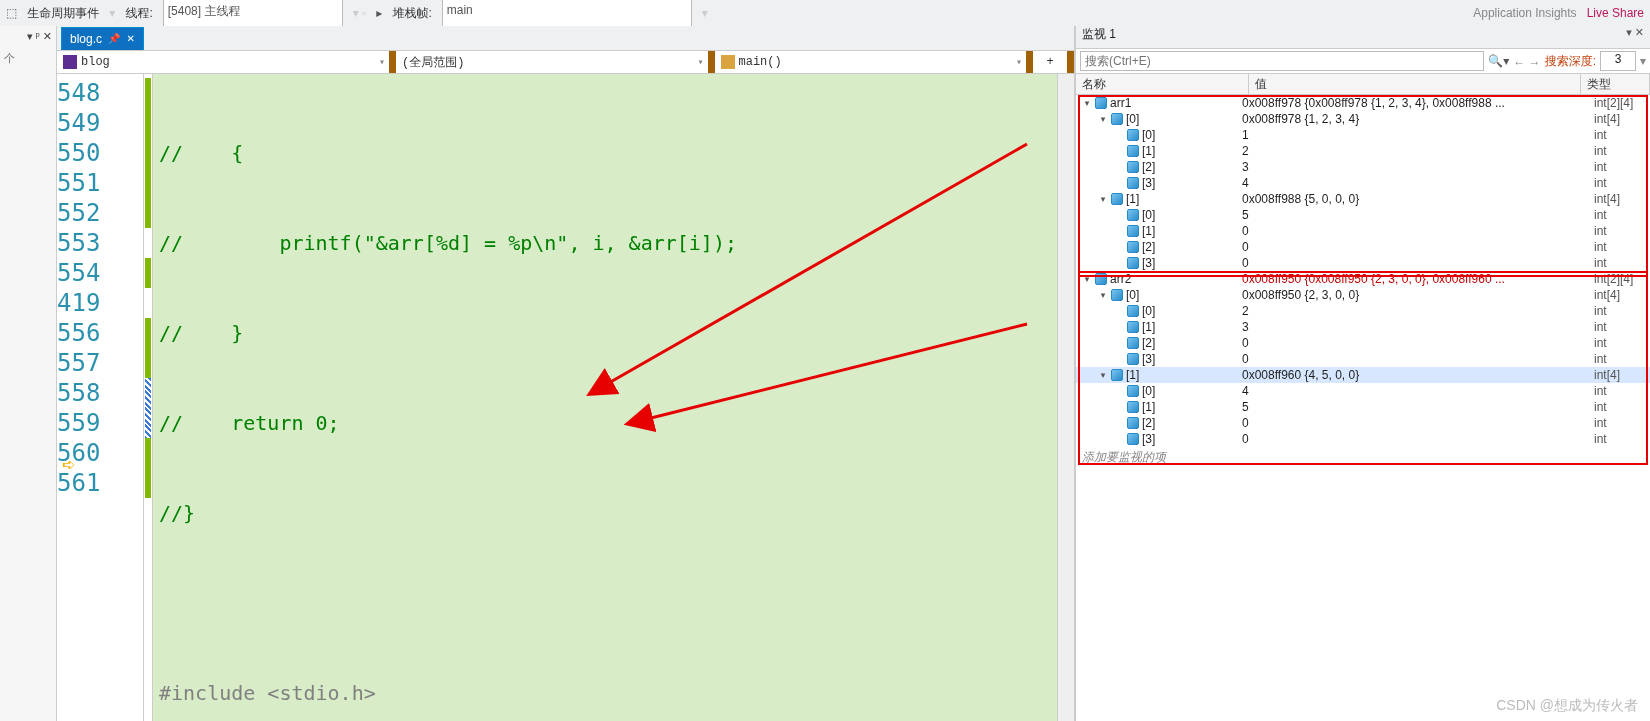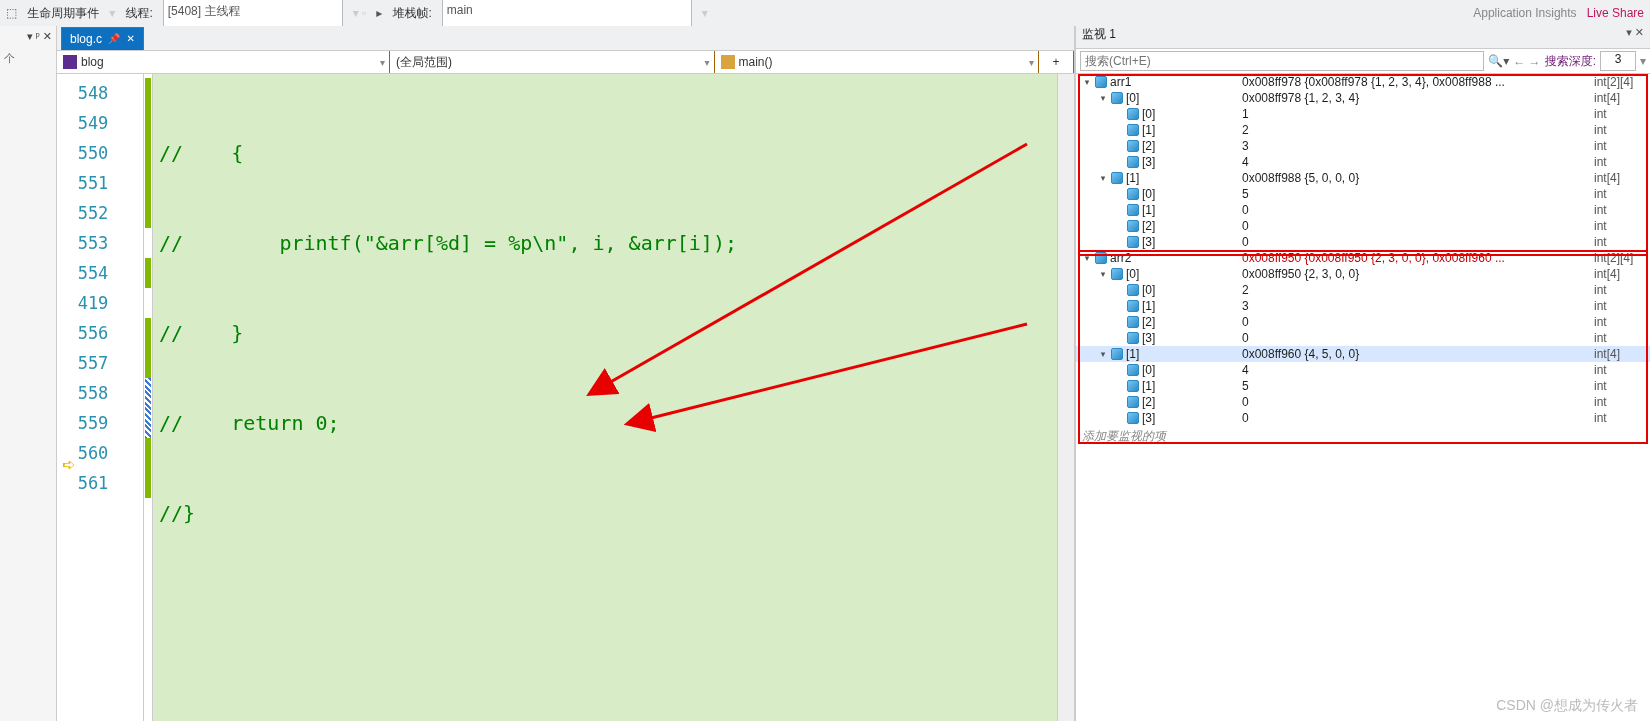--- a/index.html
+++ b/index.html
@@ -14,44 +14,44 @@
   .gutter-l{width:56px;border-right:1px solid #ccc;background:#f5f5f5;display:flex;flex-direction:column;}
   .gutter-l .pin{padding:4px;text-align:right;color:#444;font-size:11px;}
   .gutter-l .tag{padding:4px;color:#666;font-size:11px;}
   
   .editor-col{flex:1;display:flex;flex-direction:column;min-width:0;border-right:1px solid #ccc;}
   .tabs{height:24px;display:flex;align-items:center;background:#eef0f2;border-bottom:1px solid #ccc;padding-left:4px;}
   .tab{height:22px;padding:0 8px;display:flex;align-items:center;gap:6px;font-size:12px;border:1px solid #008dd2;border-bottom:none;background:#0e70c0;color:#fff;}
   .tab .pin{font-size:10px;}
   .tab .close{font-size:10px;cursor:pointer;}
   .crumbs{height:22px;display:flex;align-items:stretch;border-bottom:1px solid #ccc;background:#fff;}
-  .crumbs .facet{flex:1;border-right:1px solid #a16207;display:flex;align-items:center;padding:0 6px;color:#333;position:relative;}
+  .crumbs .facet{flex:1;border-right:7px solid #a16207;display:flex;align-items:center;padding:0 6px;color:#333;position:relative;font-family:Liberation Mono, monospace;}
   .crumbs .facet .icn{width:14px;height:14px;margin-right:4px;display:inline-block;}
   .crumbs .facet .chev{position:absolute;right:4px;color:#888;font-size:10px;}
   .crumbs .facet.small{flex:0 0 22px;justify-content:center;}
   .editor{flex:1;display:flex;background:#d8ecc7;position:relative;overflow:hidden;}
-  .lnums{width:86px;background:#fff;border-right:1px solid #ccc;text-align:center;padding-top:4px;color:#2b91af;font-family:Consolas,monospace;font-size:17px;line-height:30px;}
+  .lnums{width:86px;background:#fff;border-right:1px solid #ccc;text-align:left;padding-top:4px;color:#2b91af;font-family:Consolas,monospace;font-size:24px;line-height:30px;}
   .lnums div{padding-right:14px;}
   .chgbar{width:8px;background:#fff;border-right:1px solid #ccc;position:relative;}
   .chgbar .mark{position:absolute;left:1px;width:6px;background:#7fba00;}
   .chgbar .mark.hatch{background:repeating-linear-gradient(45deg,#3c78d8 0,#3c78d8 2px,#fff 2px,#fff 4px);}
   .code{flex:1;font-family:Consolas,monospace;font-size:20px;line-height:30px;padding:4px 0 0 6px;white-space:pre;color:#222;position:relative;}
   .code .row{height:30px;}
   .c-cm{color:#008000;}
   .c-pp{color:#808080;}
   .rightgut{width:16px;border-left:1px solid #ccc;background:#efefef;}
   
   .watch{width:574px;display:flex;flex-direction:column;border-left:1px solid #ccc;background:#fff;}
   .watch .title{height:22px;background:#eef0f2;border-bottom:1px solid #ccc;display:flex;padding:0 6px;color:#1e1e1e;justify-content:space-between;}
   .watch .title .r{color:#555;font-size:11px;}
   .watch .search{height:24px;border-bottom:1px solid #ccc;display:flex;align-items:center;padding:0 4px;gap:4px;}
   .watch .search input{flex:1;border:1px solid #bbb;height:18px;padding:0 4px;font-size:12px;color:#ec4899;}
   .watch .search .mag{color:#555;}
   .watch .search .navbtns{color:#888;}
-  .watch .search .lbl{color:#701a75;}
+  .watch .search .lbl{color:#c2410c;}
   .watch .search .depth{width:34px;border:1px solid #bbb;height:18px;text-align:center;}
   .watch .hdr{height:20px;border-bottom:1px solid #ccc;display:flex;background:#f5f5f5;font-size:12px;color:#333;}
   .watch .hdr div{border-right:1px solid #ccc;padding:2px 6px;}
   .watch .hdr .c1{width:160px;}
   .watch .hdr .c2{flex:1;}
   .watch .hdr .c3{width:56px;}
   .watch .rows{flex:1;overflow:auto;position:relative;}
   .wrow{display:flex;height:16px;align-items:center;font-size:12px;}
   .wrow .c1{width:166px;display:flex;align-items:center;overflow:hidden;white-space:nowrap;}
   .wrow .c2{flex:1;white-space:nowrap;overflow:hidden;text-overflow:ellipsis;padding-right:4px;}
@@ -142,20 +142,21 @@
         <div class="mark hatch" style="top:304px;height:60px"></div>
         <div class="mark" style="top:364px;height:60px"></div>
       </div>
       <div class="code">
         <div class="row"><span class="c-cm">//    {</span></div>
         <div class="row"><span class="c-cm">//        printf("&amp;arr[%d] = %p\n", i, &amp;arr[i]);</span></div>
         <div class="row"><span class="c-cm">//    }</span></div>
         <div class="row"><span class="c-cm">//    return 0;</span></div>
         <div class="row"><span class="c-cm">//}</span></div>
         <div class="row"></div>
+        <div class="row"><span class="c-pp">#include &lt;stdio.h&gt;</span></div>
         
         
         
         
         
         
         
       </div>
       <div class="rightgut"></div>
 
@@ -177,20 +178,25 @@
       <span class="r">▾ ✕</span>
     </div>
     <div class="search">
       <input placeholder="搜索(Ctrl+E)" style="">
       <span class="mag">🔍▾</span>
       <span class="navbtns">← →</span>
       <span class="lbl">搜索深度:</span>
       <span class="depth">3</span>
       <span style="color:#888">▾</span>
     </div>
+    <div class="hdr">
+      <div class="c1">名称</div>
+      <div class="c2">值</div>
+      <div class="c3">类型</div>
+    </div>
     <div class="rows" id="wrows">
       <div class="redbox" style="left:2px;top:0;right:2px;height:178px"></div>
       <div class="redbox" style="left:2px;top:176px;right:2px;height:190px"></div>
     <div class="wrow">
           <div class="c1">
             <span class="pad" style="width: 6px;"></span>
             <span class="exp">▾</span>
             <span class="cube"></span>
             <span>arr1</span>
           </div>

